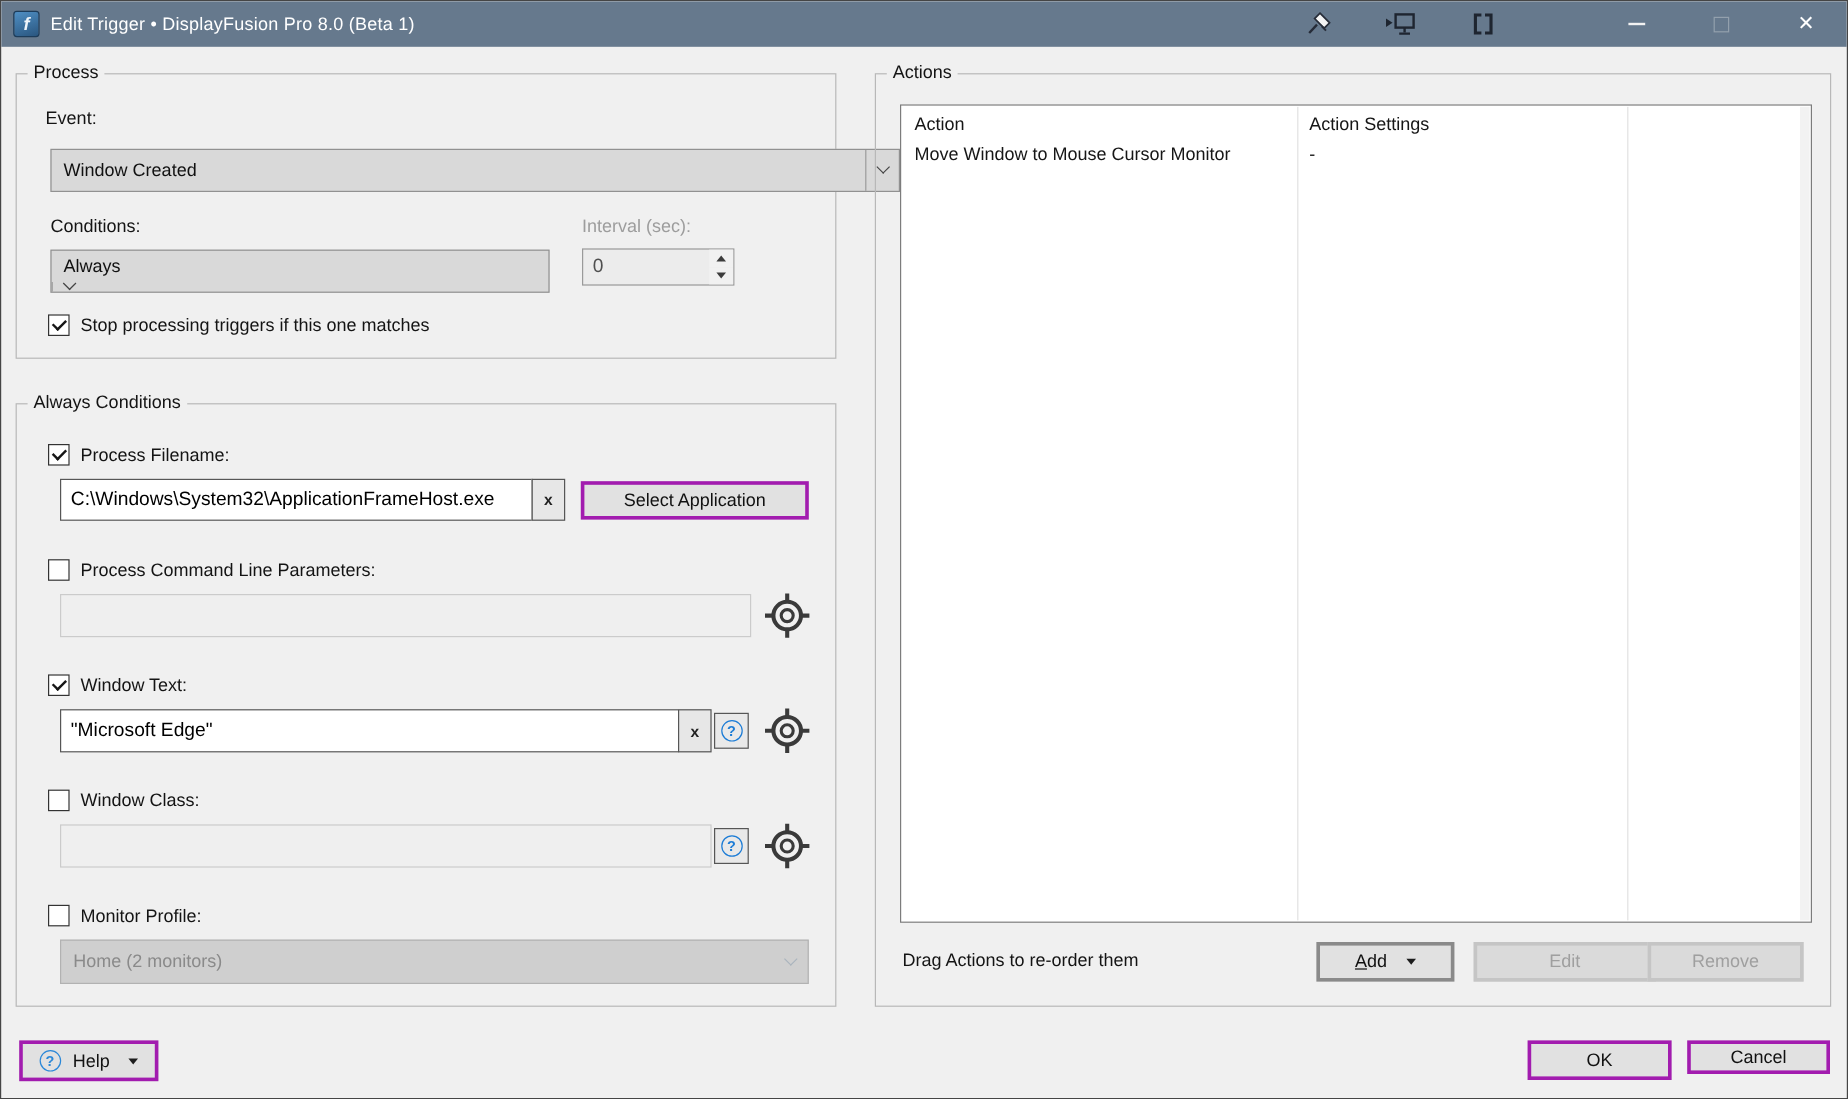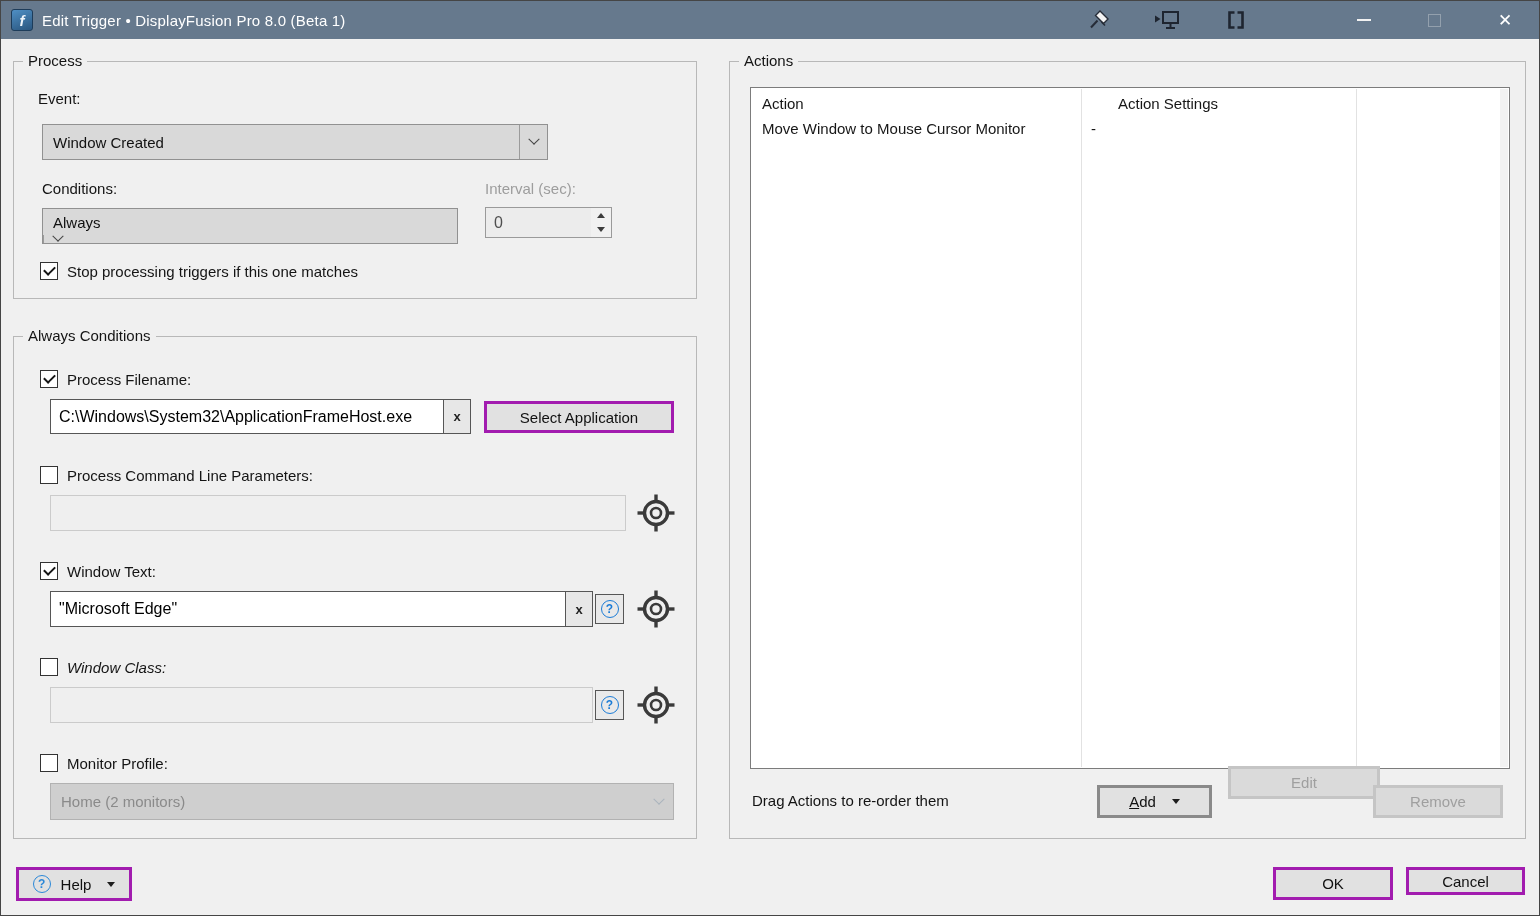--- a/index.html
+++ b/index.html
@@ -104,21 +104,21 @@
     <div class="tb-max-glyph"></div>
   </div>
   <div class="tb-btn" style="left:1481px; color:#fff; font-size:17px;">
     <span>✕</span>
   </div>
 
   <div class="group" style="left:12px; top:60px; width:684px; height:238px;">
     <div class="group-label">Process</div>
 
     <div class="lbl" style="left:24px; top:28px;">Event:</div>
-    <div class="combo" style="left:28px; top:62px; width:506px; height:36px;">
+    <div class="combo" style="left:28px; top:62px; width:708px; height:36px;">
       <div class="val">Window Created</div>
       <div class="dd">
           <span class="chev"></span>
         </div>
     </div>
 
     <div class="lbl" style="left:28px; top:118px;">Conditions:</div>
     <div class="lbl dis" style="left:471px; top:118px;">Interval (sec):</div>
 
     <div class="combo" style="left:28px; top:146px; width:416px; height:36px;flex-direction:column;">
@@ -196,21 +196,21 @@
           <circle cx="20" cy="20" r="11.5" stroke-width="3.4"></circle>
           <circle cx="20" cy="20" r="5" stroke-width="2.6"></circle>
           <line x1="20" y1="1.5" x2="20" y2="8" stroke-width="3.4"></line>
           <line x1="20" y1="32" x2="20" y2="38.5" stroke-width="3.4"></line>
           <line x1="1.5" y1="20" x2="8" y2="20" stroke-width="3.4"></line>
           <line x1="32" y1="20" x2="38.5" y2="20" stroke-width="3.4"></line>
         </g>
       </svg>
     </div>
 
-    <div class="cb" style="left:26px; top:321px;font-style:italic;">
+    <div class="cb" style="left:26px; top:321px;">
       <span class="cbbox"></span>
       <span>Window Class:</span>
     </div>
     <input class="tfield dis" style="left: 36px; top: 350px; width: 543px; height: 36px;" readonly="" value="">
     <div class="sq-btn" style="left:581px; top:353px; width:29px; height:30px; background:#e9e9e9;">
       <span class="qmark">?</span>
     </div>
     <div class="target" style="left:622px; top:348px;">
       <svg width="40" height="40" viewBox="0 0 40 40">
         <g stroke="#3a3a3a" fill="none">
@@ -237,32 +237,32 @@
   </div>
 
   <div class="group" style="left:728px; top:60px; width:797px; height:778px;">
     <div class="group-label">Actions</div>
 
     <div class="listview" style="left:20px; top:25px; width:760px; height:682px;">
       <div class="lv-col-div" style="left:330px;"></div>
       <div class="lv-col-div" style="left:605px;"></div>
       <div class="lv-scroll"></div>
       <div class="lv-text" style="left:11px; top:7px;">Action</div>
-      <div class="lv-text" style="left:340px; top:7px;margin-left:27px;">Action Settings</div>
+      <div class="lv-text" style="left:340px; top:7px;">Action Settings</div>
       <div class="lv-text" style="left:11px; top:32px;">Move Window to Mouse Cursor Monitor</div>
       <div class="lv-text" style="left:340px; top:32px;">-</div>
     </div>
 
     <div class="lbl" style="left:22px; top:730px;">Drag Actions to re-order them</div>
 
     <div class="btn strong" style="left:367px; top:723px; width:115px; height:33px; gap:16px;">
       <span class="mnemonic">Add</span>
       <span class="caret"></span>
     </div>
-    <div class="btn dis" style="left:498px; top:704px; width:152px; height:33px;">
+    <div class="btn dis" style="left:498px; top:723px; width:152px; height:33px;">
       <span>Edit</span>
     </div>
     <div class="btn dis" style="left:643px; top:723px; width:130px; height:33px;">
       <span>Remove</span>
     </div>
   </div>
 
   <div class="btn" style="left:15px; top:866px; width:116px; height:34px; gap:10px;">
     <span class="qmark" style="border-color:#2b88d8; color:#2b88d8;">?</span>
     <span>Help</span>

